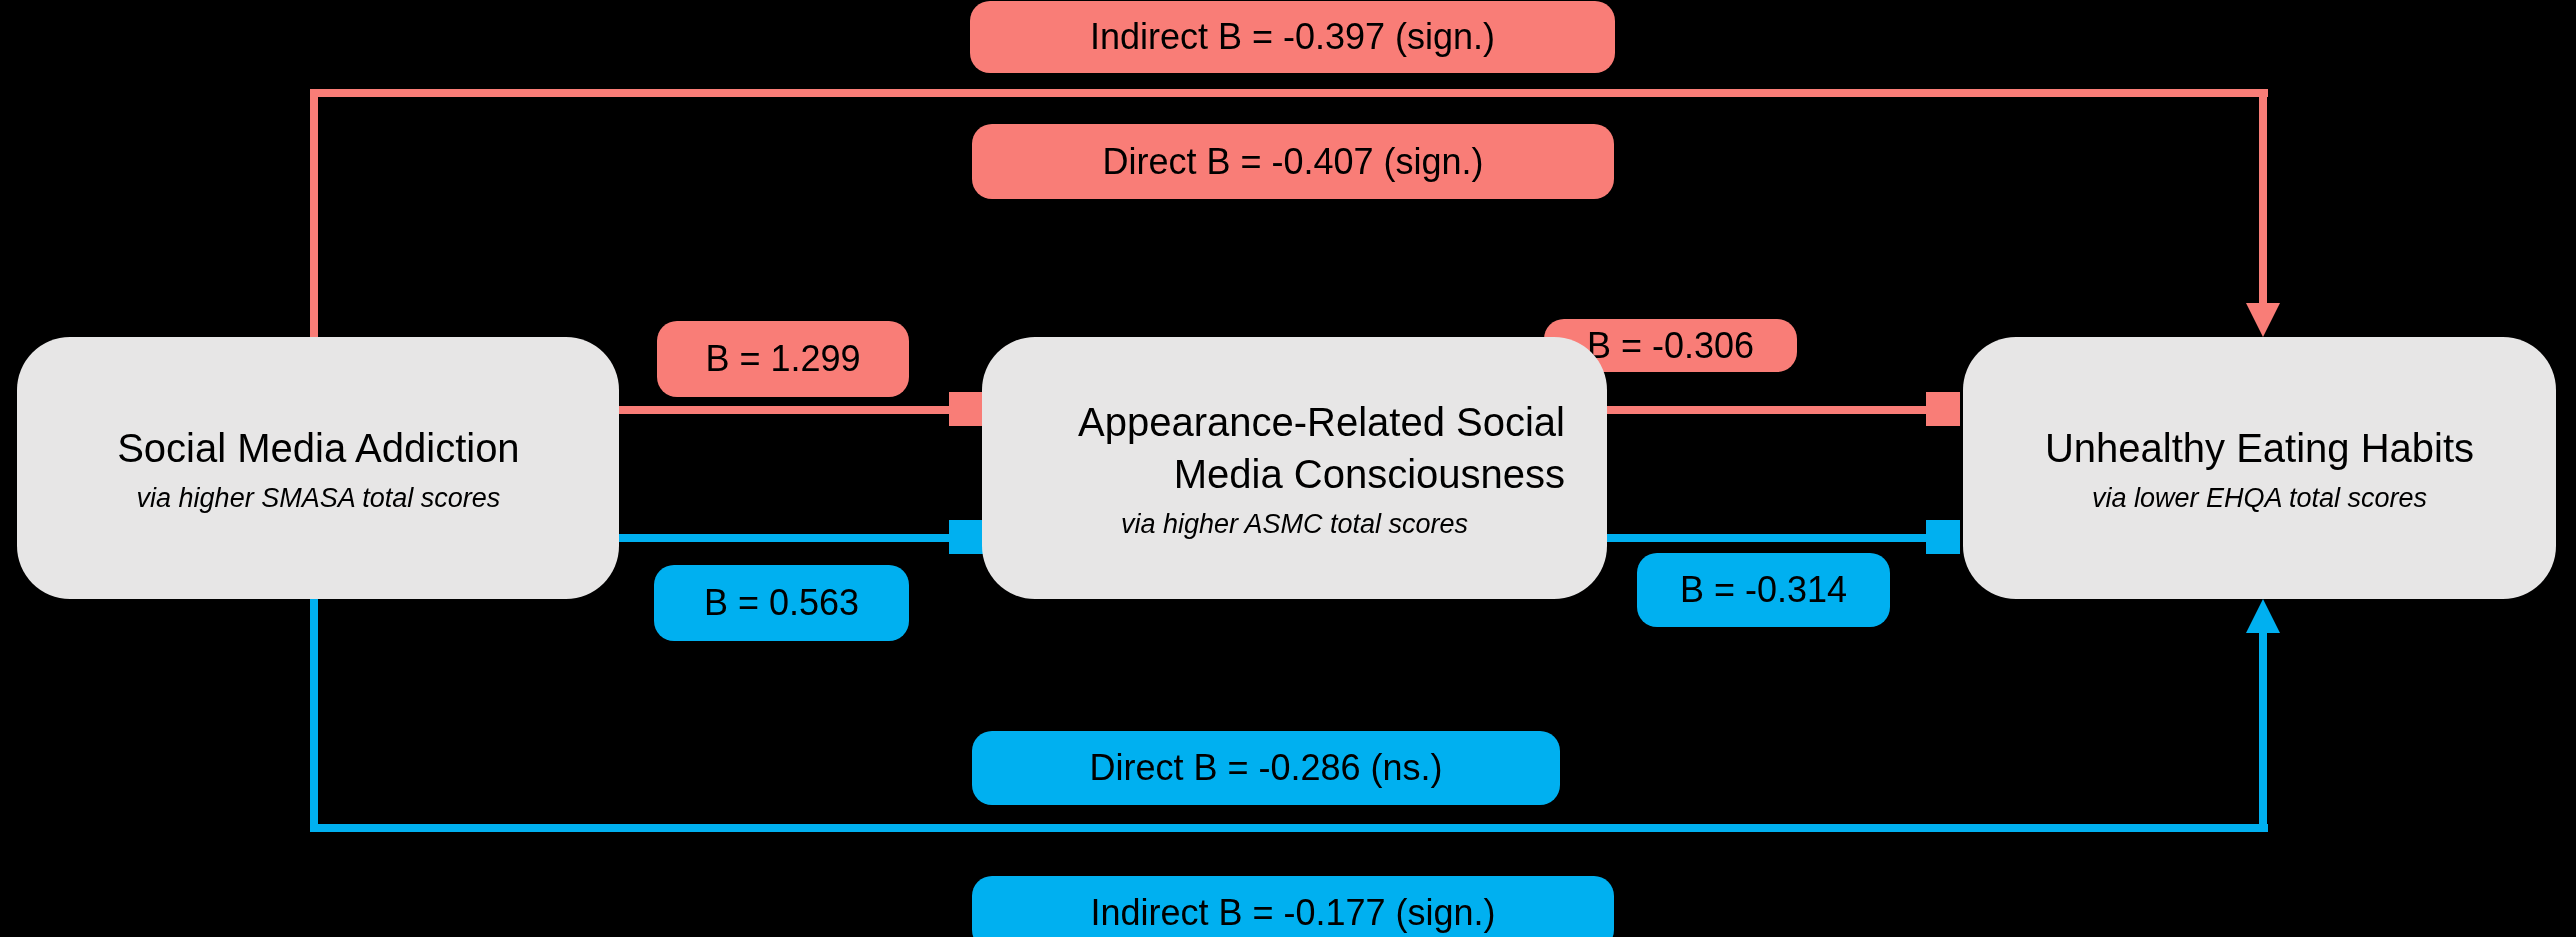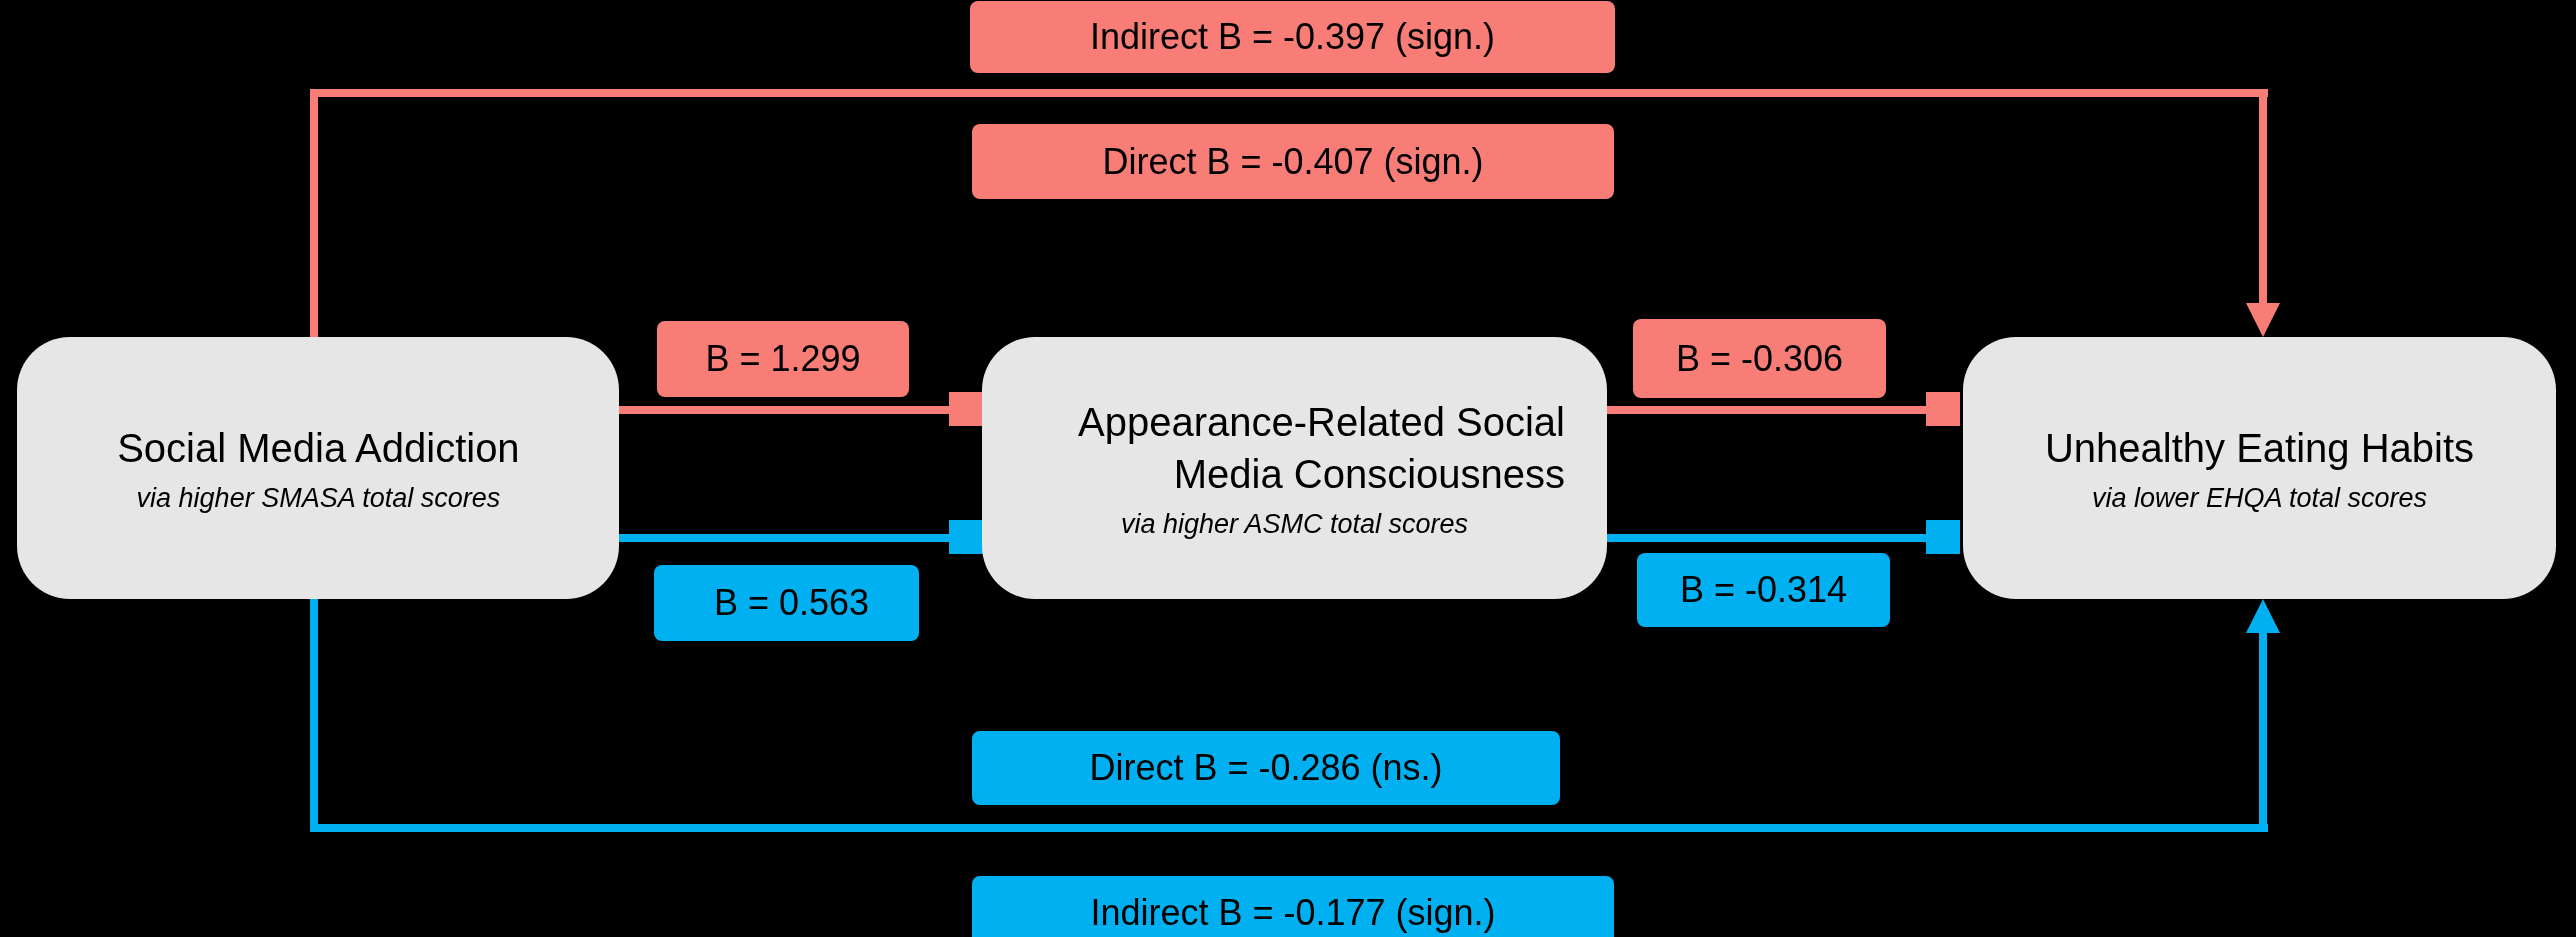--- a/index.html
+++ b/index.html
@@ -65,21 +65,21 @@
   .tri.t-red  { border-left-color: var(--red); border-top-color: var(--red); border-bottom-color: var(--red); }
   .tri.t-red.tri-down { border-left-color: transparent; border-right-color: transparent; }
   .tri.t-blue { border-left-color: var(--blue); border-top-color: var(--blue); border-bottom-color: var(--blue); }
   .tri.t-blue.tri-up, .tri.t-blue.tri-down { border-left-color: transparent; border-right-color: transparent; }
   
   .pill {
     position: absolute;
     display: flex;
     align-items: center;
     justify-content: center;
-    border-radius: 8px;
+    border-radius: 20px;
     font-size: 36px;
     color: var(--text, #000000);
     white-space: nowrap;
   }
   .p-red  { background: var(--red, #F97D77); }
   .p-blue { background: var(--blue, #00B0F0); }
 </style>
 </head>
 <body>
 
@@ -106,23 +106,23 @@
 
   <div class="hline t-blue" style="left:1607px; top:534px; width:320px;"></div>
   <div class="tri tri-right t-blue" style="left:1926px; top:520px;"></div>
 
   <div class="pill p-red" style="left:970px; top:1.2px; width:645px; height:72px;">Indirect B = -0.397 (sign.)</div>
 
   <div class="pill p-red" style="left:972px; top:124px; width:642px; height:75px;">Direct B = -0.407 (sign.)</div>
 
   <div class="pill p-red" style="left:657px; top:321px; width:252px; height:76px;">B = 1.299</div>
 
-  <div class="pill p-blue" style="left:654px; top:565px; width:255px; height:76px;padding-left:10px;">B = 0.563</div>
+  <div class="pill p-blue" style="left:654px; top:565px; width:255px; height:76px;">B = 0.563</div>
 
-  <div class="pill p-red" style="left:1633px; top:319px; width:253px; height:79px;">B = -0.306</div>
+  <div class="pill p-red" style="left:1544px; top:319px; width:253px; height:53px;">B = -0.306</div>
 
   <div class="pill p-blue" style="left:1637px; top:553px; width:253px; height:74px;">B = -0.314</div>
 
   <div class="pill p-blue" style="left:972px; top:731px; width:588px; height:74px;">Direct B = -0.286 (ns.)</div>
 
   <div class="pill p-blue" style="left:972px; top:876px; width:642px; height:74px;">Indirect B = -0.177 (sign.)</div>
 
   <div class="node" style="left:17.4px; width:602px;">
     <div class="node-title">Social Media Addiction</div>
     <div class="node-subtitle">via higher SMASA total scores</div>

